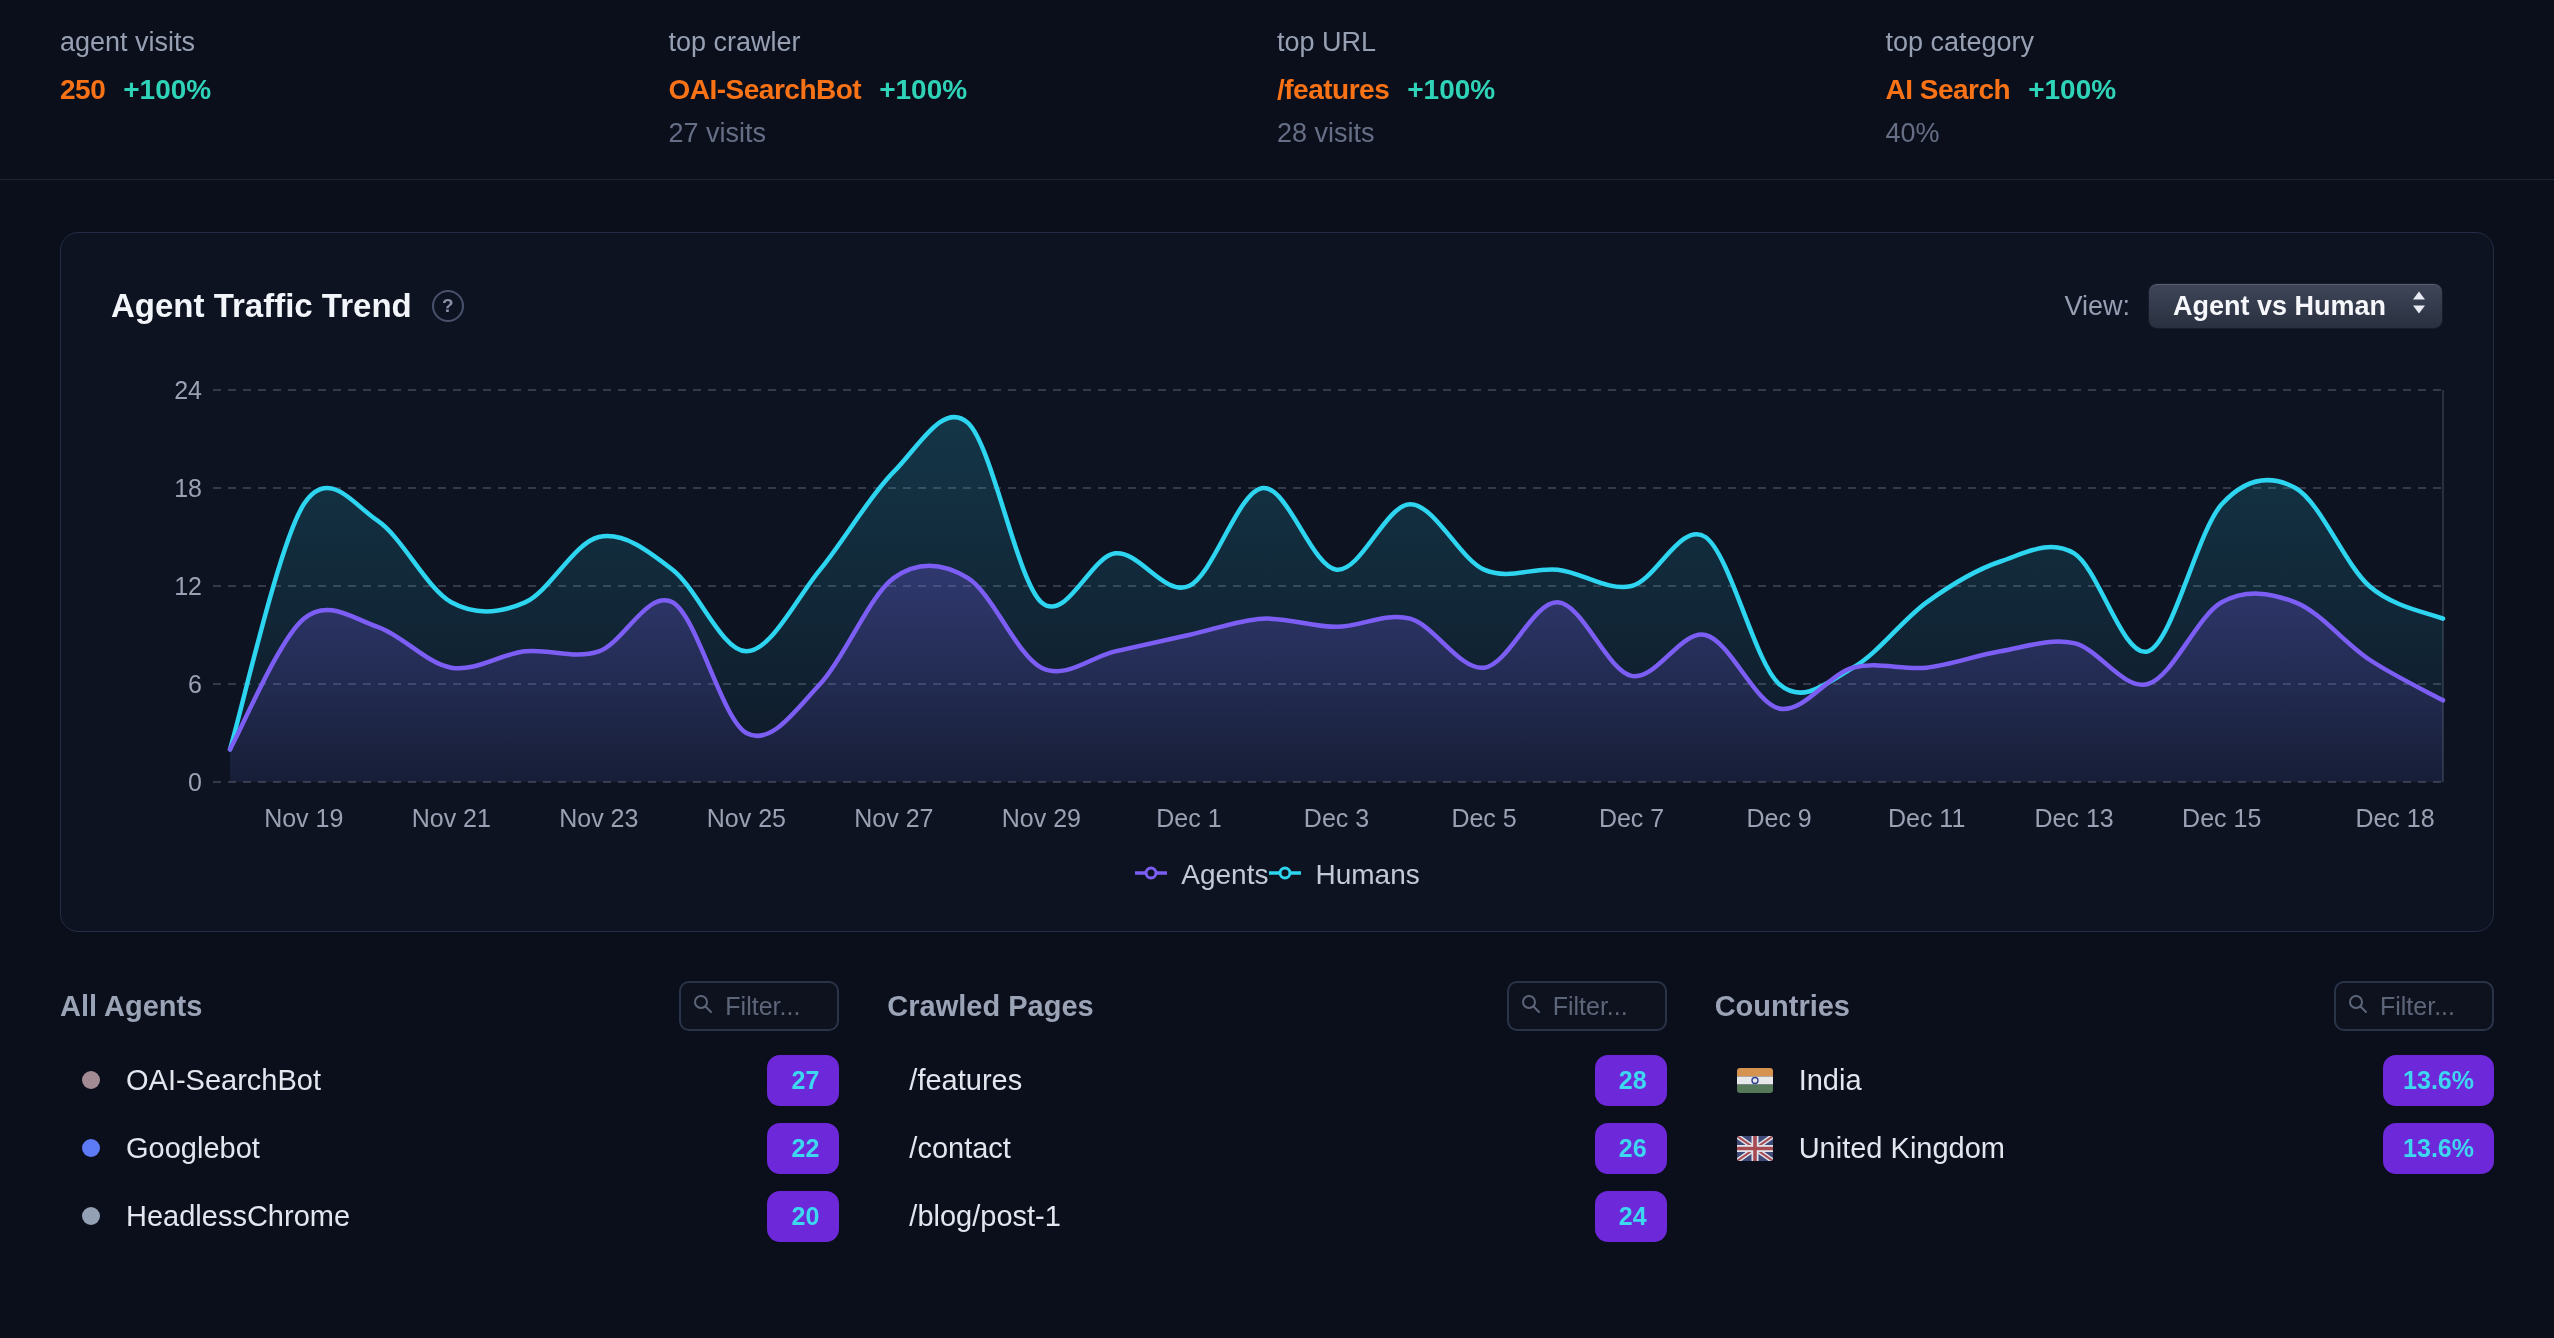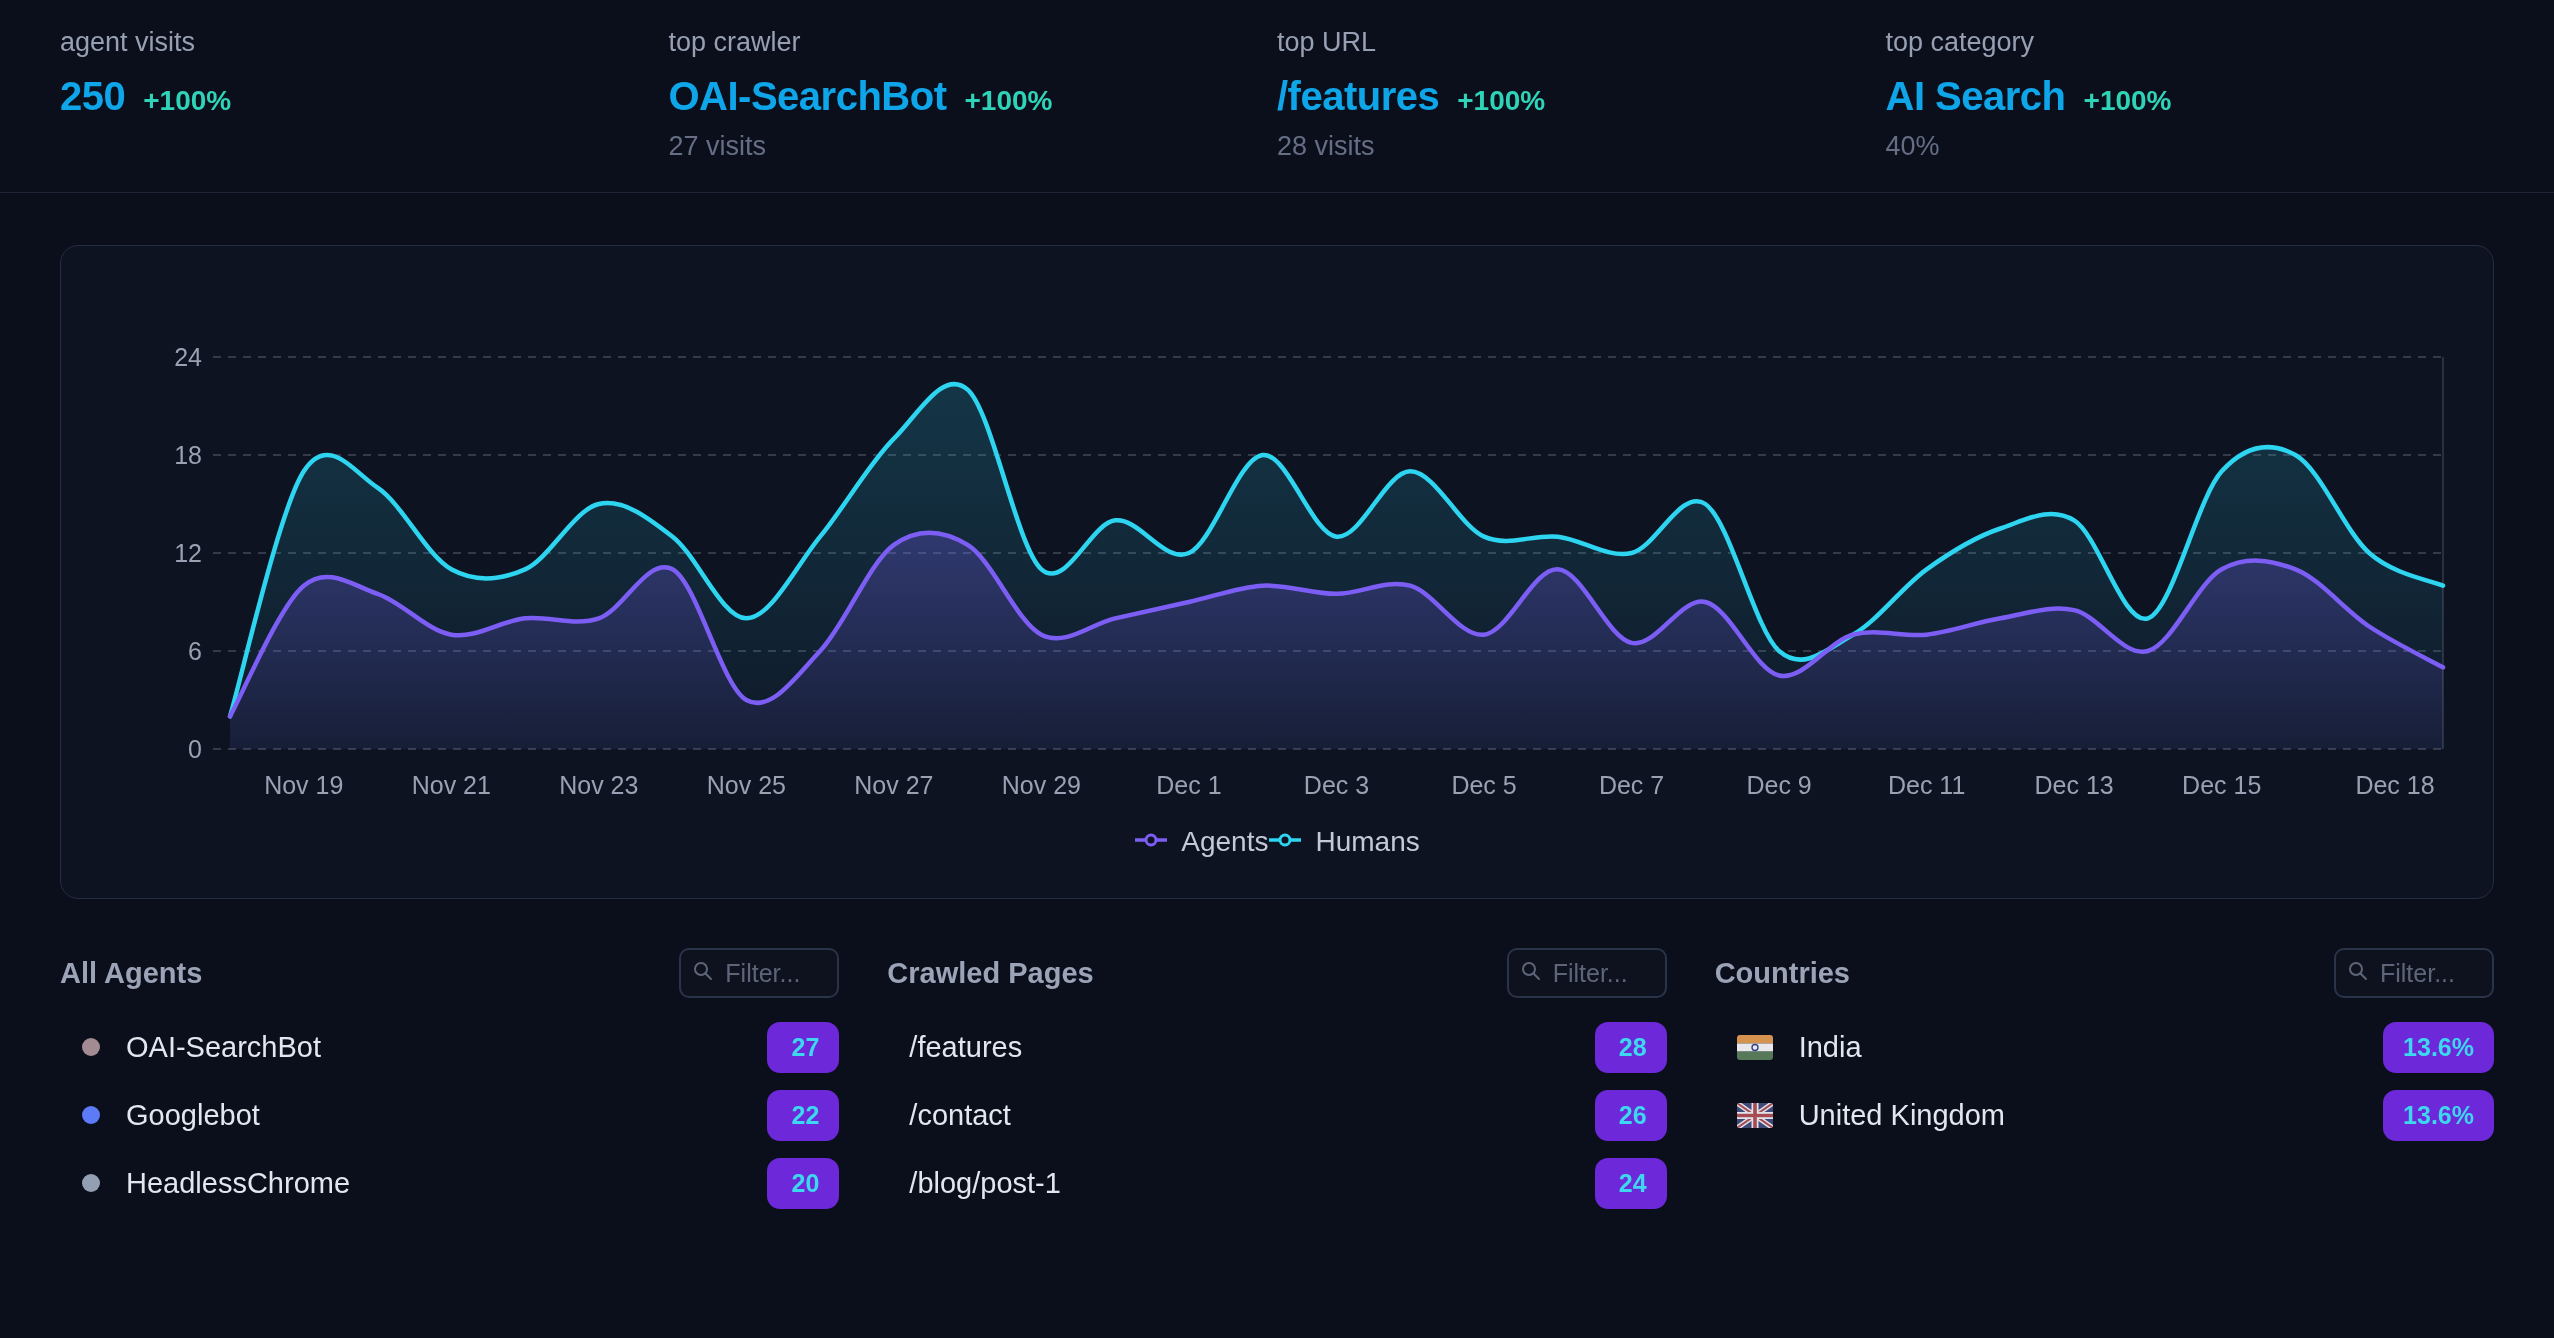--- a/index.html
+++ b/index.html
@@ -11,21 +11,21 @@
   }
 
   
   .stats-row {
     display: grid; grid-template-columns: repeat(4, 1fr);
     padding: 27px 60px 30px 60px;
     border-bottom: 1px solid #1e2536;
   }
   .stat-label { font-size: 27px; color: #97a0b3; margin-bottom: 16px; }
   .stat-value-row { display: flex; align-items: baseline; gap: 18px; }
-  .stat-value { font-size: 40px; font-weight: 700; color: #0ea5e9; letter-spacing: -0.5px; }
+  .stat-value { font-size: 28px; font-weight: 700; color: #f97316; letter-spacing: -0.5px; }
   .stat-delta { font-size: 28px; font-weight: 700; color: #2fd4b8; }
   .stat-sub { font-size: 27px; color: #656e84; margin-top: 12px; min-height: 30px; }
 
   
   .card {
     margin: 52px 60px 0 60px;
     border: 1px solid #242d44; border-radius: 18px;
     background: #0e1322;
     padding: 50px 0 40px 0;
   }
@@ -127,20 +127,38 @@
     <div class="stat-label">top category</div>
     <div class="stat-value-row">
       <span class="stat-value">AI Search</span>
       <span class="stat-delta">+100%</span>
     </div>
     <div class="stat-sub">40%</div>
   </div>
 </div>
 
 <div class="card">
+  <div class="card-header">
+    <div class="card-title-wrap">
+      <span class="card-title">Agent Traffic Trend</span>
+      <span class="help-icon">?</span>
+    </div>
+    <div class="view-wrap">
+      <span class="view-label">View:</span>
+      <div class="select-box">
+        <span>Agent vs Human</span>
+        <span class="select-stepper">
+          <svg width="16" height="24" viewBox="0 0 16 24">
+            <polygon points="8,1 14,9 2,9" fill="#e8ebf1"></polygon>
+            <polygon points="8,23 14,15 2,15" fill="#e8ebf1"></polygon>
+          </svg>
+        </span>
+      </div>
+    </div>
+  </div>
 
   <svg id="trend-chart" class="chart-svg" viewBox="0 0 2430 480">
       <defs>
         <linearGradient id="fill-humans" x1="0" y1="0" x2="0" y2="1">
           <stop offset="0%" stop-color="#2ed5f0" stop-opacity="0.18"></stop>
           <stop offset="100%" stop-color="#2ed5f0" stop-opacity="0.03"></stop>
         </linearGradient>
         <linearGradient id="fill-agents" x1="0" y1="0" x2="0" y2="1">
           <stop offset="0%" stop-color="#7d5ef5" stop-opacity="0.28"></stop>
           <stop offset="100%" stop-color="#7d5ef5" stop-opacity="0.07"></stop>

